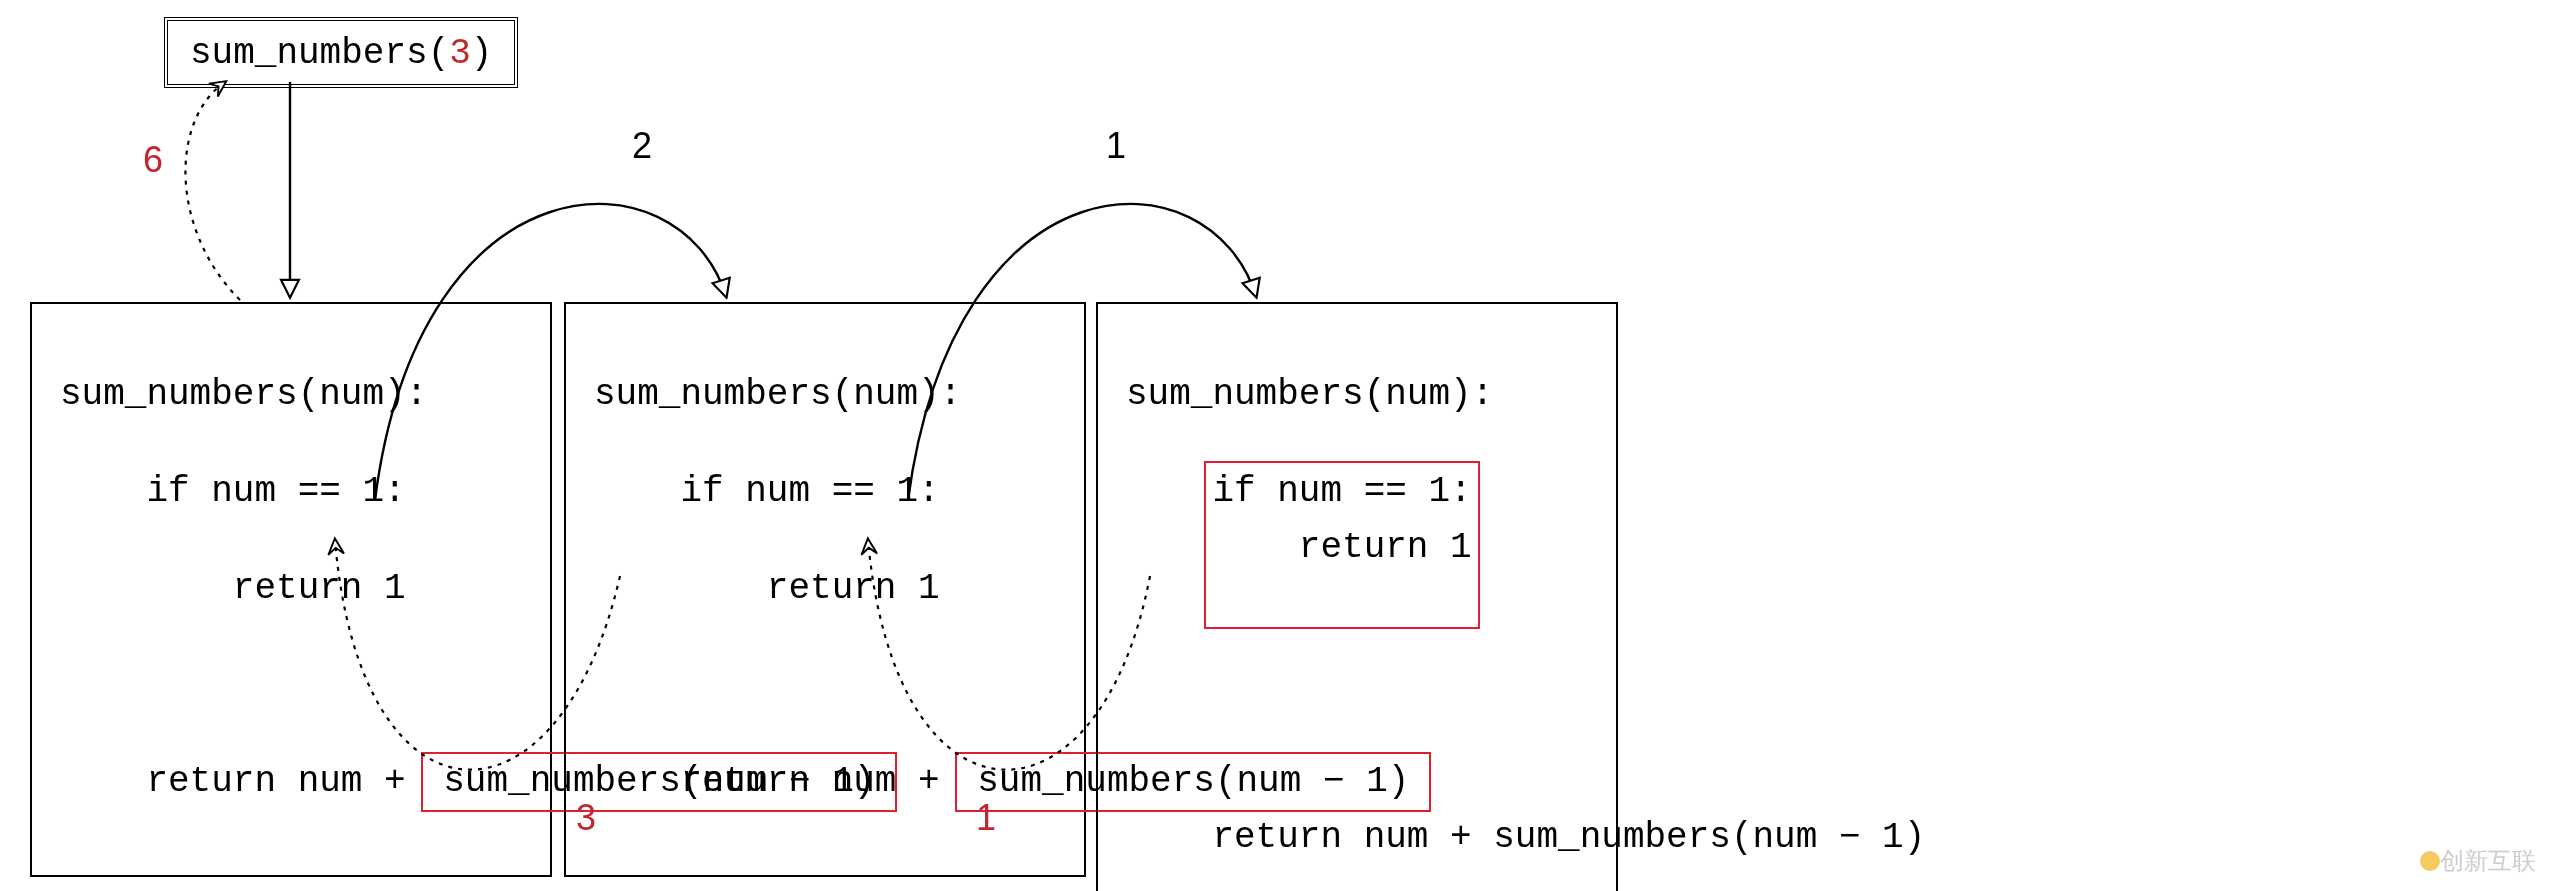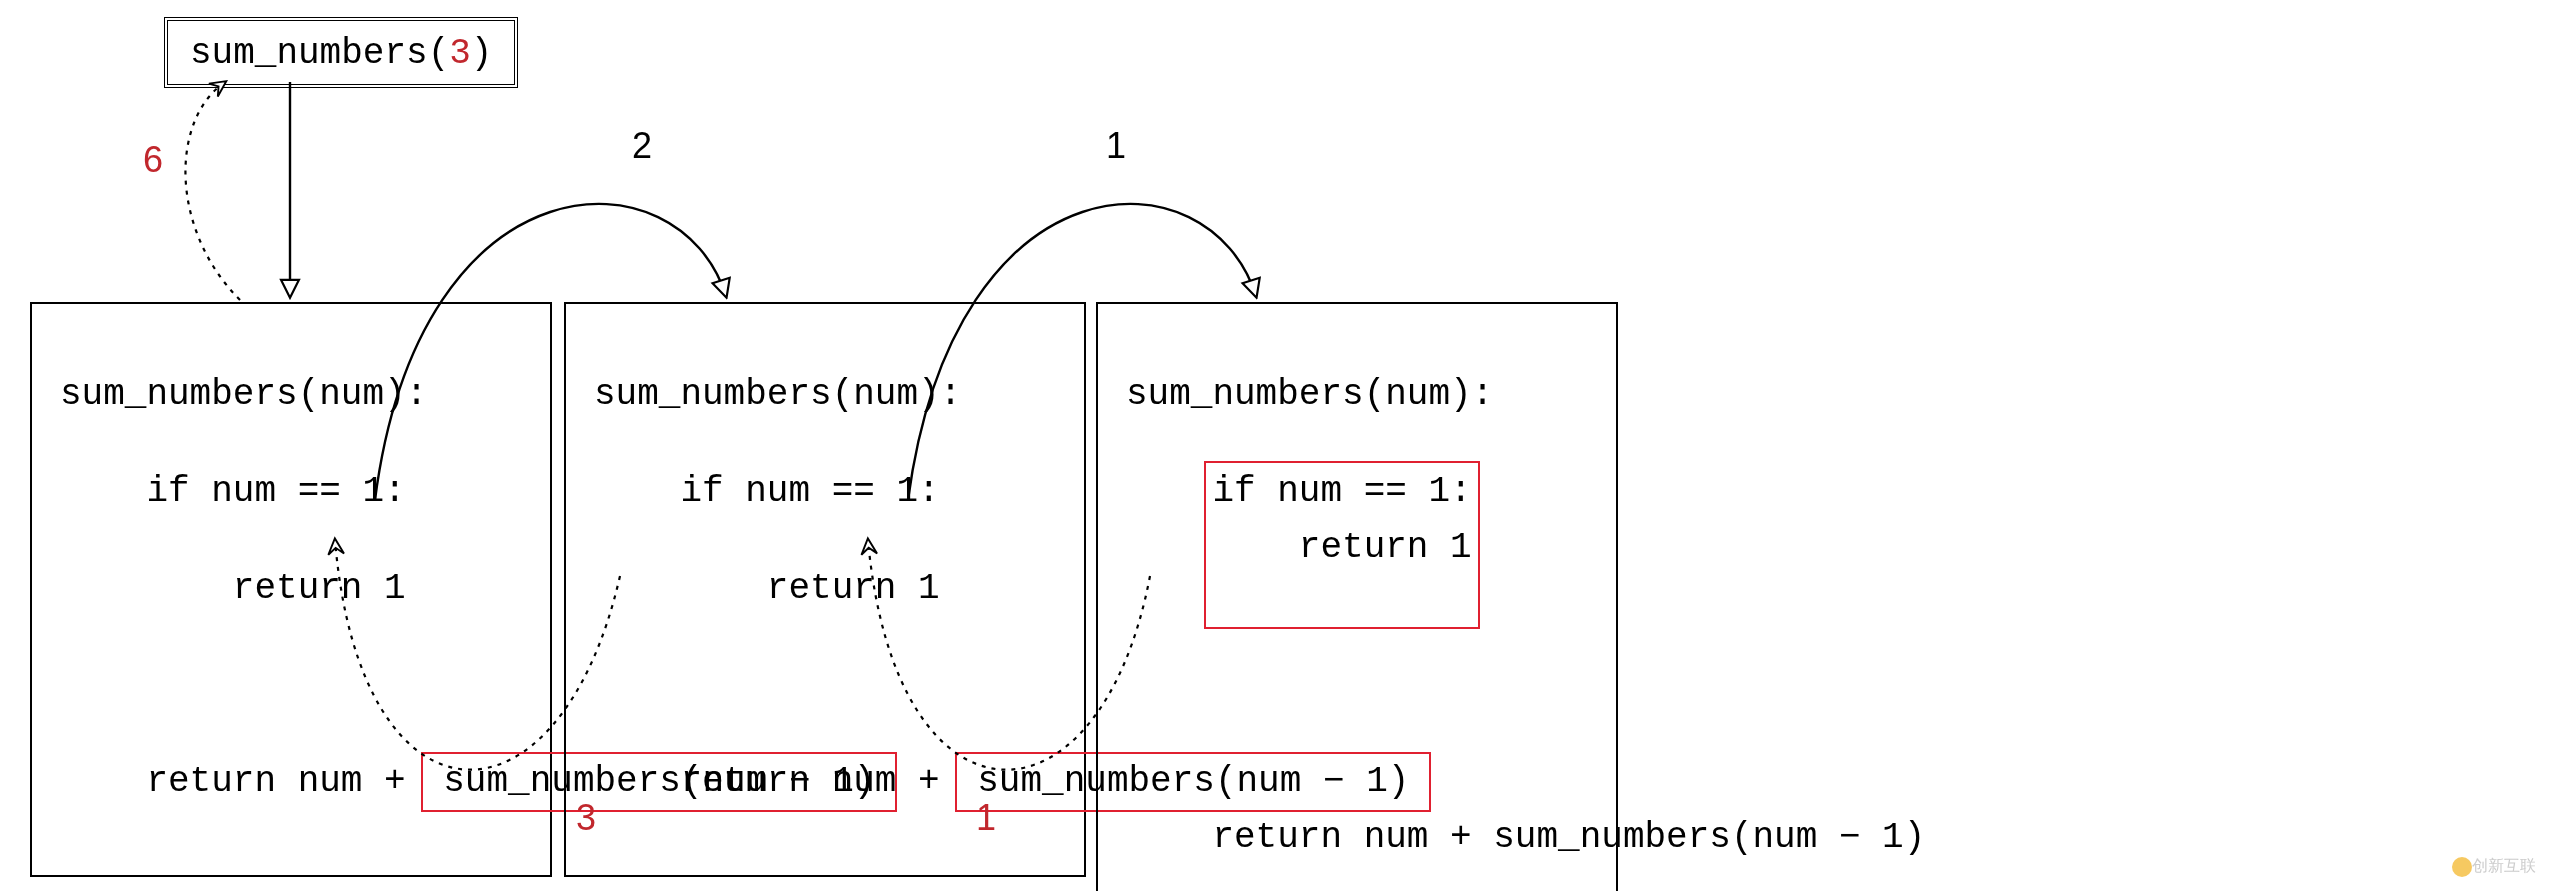--- a/index.html
+++ b/index.html
@@ -51,21 +51,21 @@
     left: 0;
     top: 0;
     width: 2554px;
     height: 891px;
     pointer-events: none;
   }
   .watermark {
     position: absolute;
     right: 18px;
     bottom: 14px;
-    font-size: 16px;
+    font-size: 24px;
     color: #c7c7c7;
     opacity: 0.9;
     display: flex;
     align-items: center;
     gap: 0;
   }
   .watermark .dot {
     width: 20px; height: 20px; border-radius: 10px;
     background: #f6c451; display:inline-block;
   }

